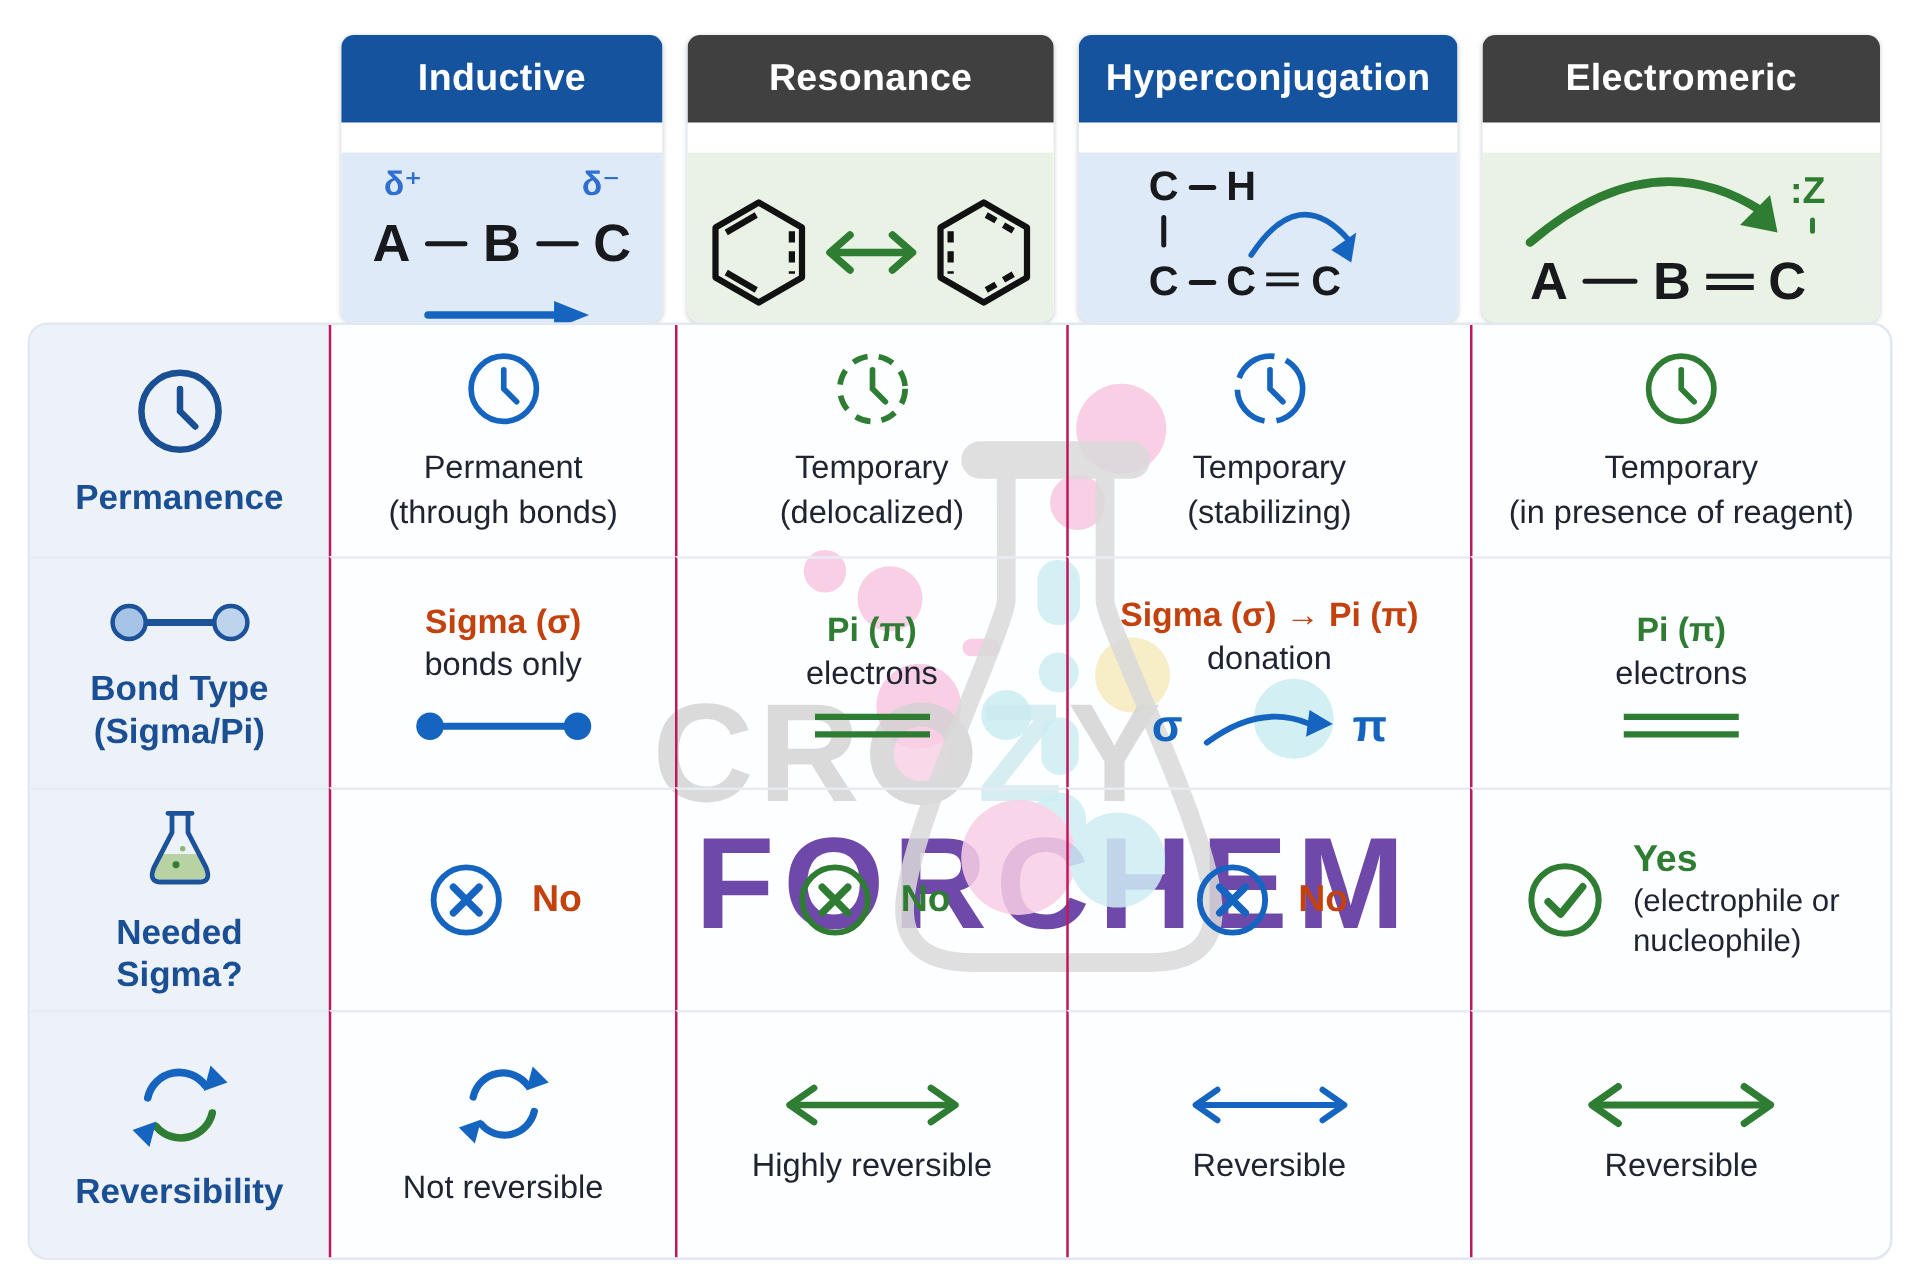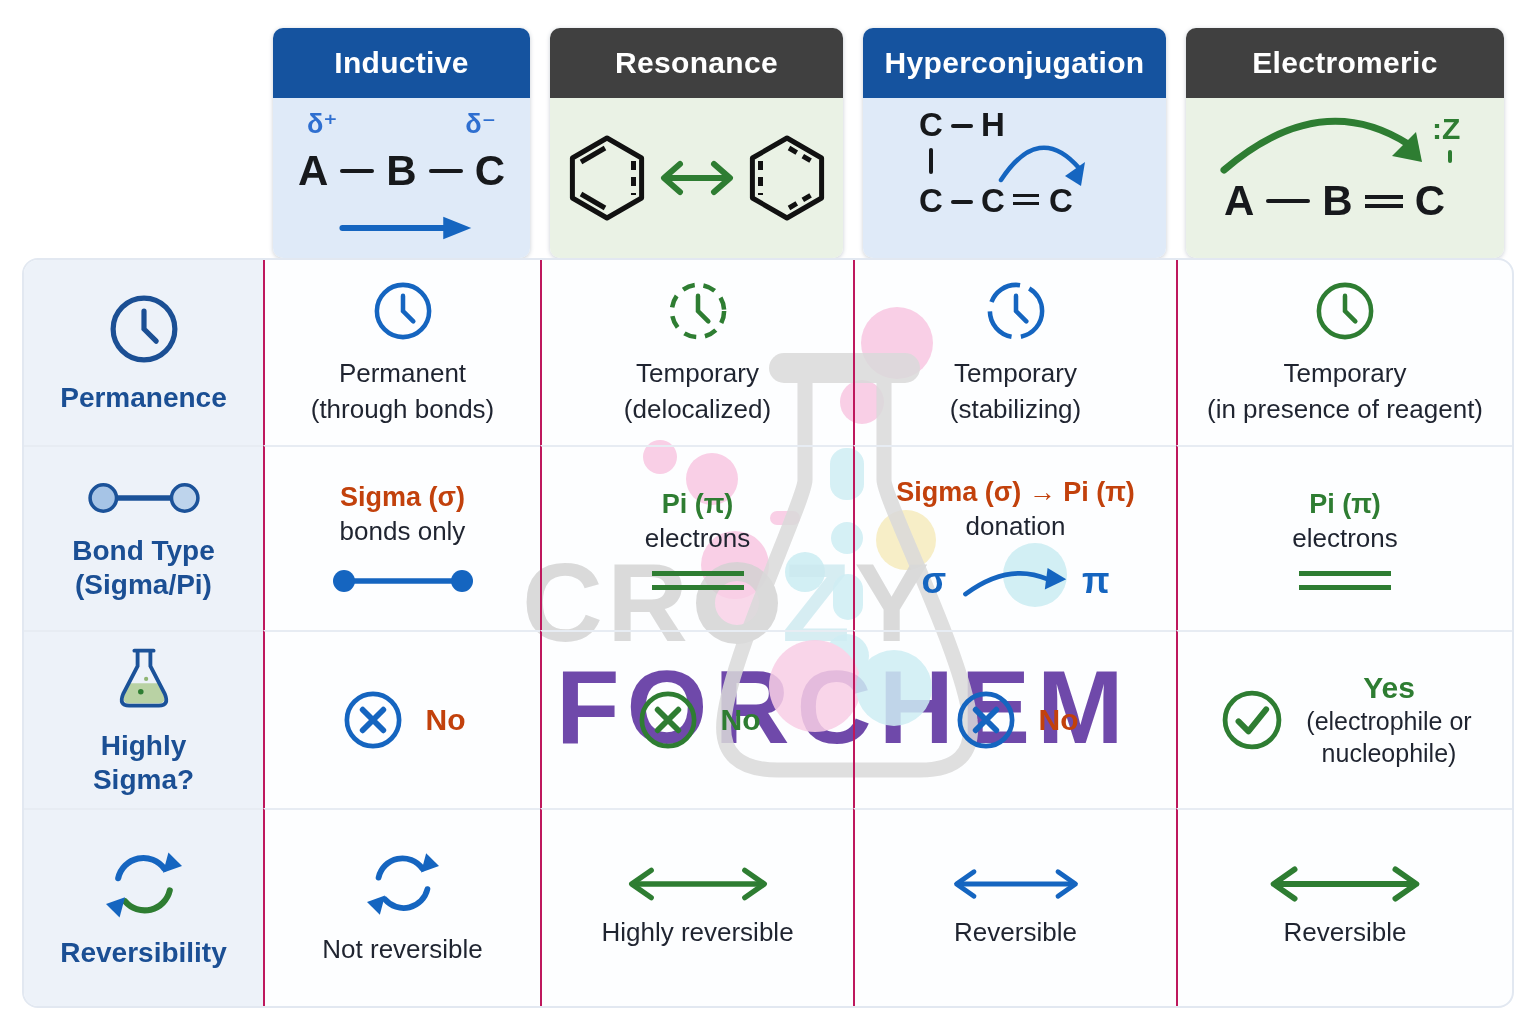--- a/index.html
+++ b/index.html
@@ -3,21 +3,21 @@
 <meta charset="utf-8">
 <style>
   html,body{margin:0;padding:0;background:#fff;}
   .stage{position:relative;width:1536px;height:1024px;background:#fff;overflow:hidden;
          font-family:"Liberation Sans","DejaVu Sans",sans-serif;color:#1f2430;}
 
   
   .headers{position:absolute;top:28px;left:22px;width:1492px;display:grid;
            grid-template-columns:241px 277px 313px 323px 338px;}
   .hcard{margin:0 10px;border-radius:10px;overflow:hidden;height:230px;display:flex;
-         flex-direction:column;box-shadow:0 1px 4px rgba(30,50,80,.25);}
+         flex-direction:column;box-shadow:0 1px 4px rgba(30,50,80,.25);gap:24px;}
   .hcard .band{height:70px;display:flex;align-items:center;justify-content:center;
                color:#fff;font-weight:bold;font-size:30px;letter-spacing:.3px;}
   .hcard .panel{flex:1;position:relative;}
   .theme-blue .band{background:#15539f;} .theme-blue .panel{background:#dfeaf8;}
   .theme-green .band{background:#404040;} .theme-green .panel{background:#eaf2e5;}
 
   .delta{position:absolute;top:10px;font-size:27px;color:#2f6fd0;font-weight:bold;}
   .chain{position:absolute;left:0;right:0;display:flex;align-items:center;justify-content:center;gap:12px;}
   .atom{font-size:42px;font-weight:bold;color:#17191c;line-height:1;}
   .bond{display:inline-block;width:34px;height:4px;background:#17191c;border-radius:2px;}
@@ -40,21 +40,21 @@
         align-items:center;justify-content:center;text-align:center;position:relative;z-index:3;}
   .cell.r0{border-top:none;} .cell.c0{border-left:none;align-items:center;}
   .labelcell{background:#edf2f9;}
   .rowlabel{font-size:28px;font-weight:bold;color:#1b4f94;line-height:1.2;margin-top:13px;}
   .ctext{font-size:26px;color:#1f2430;line-height:1.35;margin-top:12px;}
   .ctitle{font-size:27px;font-weight:bold;line-height:1.3;}
   .csub{font-size:26px;color:#1f2430;line-height:1.3;}
   .blue{color:#c2410c;} .green{color:#2e7d32;}
   .answer{display:flex;align-items:center;gap:20px;}
   .answord{font-size:30px;font-weight:bold;}
-  .yeslines{text-align:center;}
+  .yeslines{text-align:left;}
   .yeslines .csub{font-size:25px;}
   .gwrap{margin-top:16px;display:flex;align-items:center;justify-content:center;gap:12px;}
   .pigraph{width:92px;height:9px;border-top:5.5px solid #2e7d32;border-bottom:5.5px solid #2e7d32;box-sizing:content-box;}
   .sig{font-size:36px;font-weight:bold;color:#1565c0;line-height:1;}
 
   
   .wm{position:absolute;inset:0;z-index:2;pointer-events:none;text-decoration:underline;}
   .wm *{position:absolute;}
   .dot{border-radius:50%;}
   .wmline1{left:498px;top:278px;font-size:112px;font-weight:bold;letter-spacing:4px;
@@ -273,21 +273,21 @@
     </div>
 
     <div class="cell labelcell c0">
       <svg width="64" height="72" viewBox="0 0 60 66">
         <path d="M17,36 L43,36 L48.5,47 Q51,55 44,55 L16,55 Q9,55 11.5,47 Z" fill="#b9d2a4"></path>
         <circle cx="27" cy="44" r="2.6" fill="#2e7d32"></circle>
         <circle cx="32" cy="32" r="2" fill="#8fb573"></circle>
         <path d="M24,6 L24,20 L10.5,46 Q6,57 16,57 L44,57 Q54,57 49.5,46 L36,20 L36,6" stroke="#1b5299" stroke-width="3.6" fill="none" stroke-linejoin="round"></path>
         <line x1="21" y1="5.5" x2="39" y2="5.5" stroke="#1b5299" stroke-width="3.6" stroke-linecap="round"></line>
       </svg>
-      <div class="rowlabel"><span>Highly</span><br><span>Sigma?</span></div>
+      <div class="rowlabel"><span>Needed</span><br><span>Sigma?</span></div>
     </div>
     <div class="cell">
       <div class="answer">
         <svg width="66" height="66" viewBox="0 0 48 48">
           <circle cx="24" cy="24" r="19" stroke="#1565c0" stroke-width="3.4" fill="none"></circle>
           <path d="M16.5 16.5 L31.5 31.5 M31.5 16.5 L16.5 31.5" stroke="#1565c0" stroke-width="4.2" stroke-linecap="round"></path>
         </svg>
         <span class="answord blue">No</span>
       </div>
     </div>

